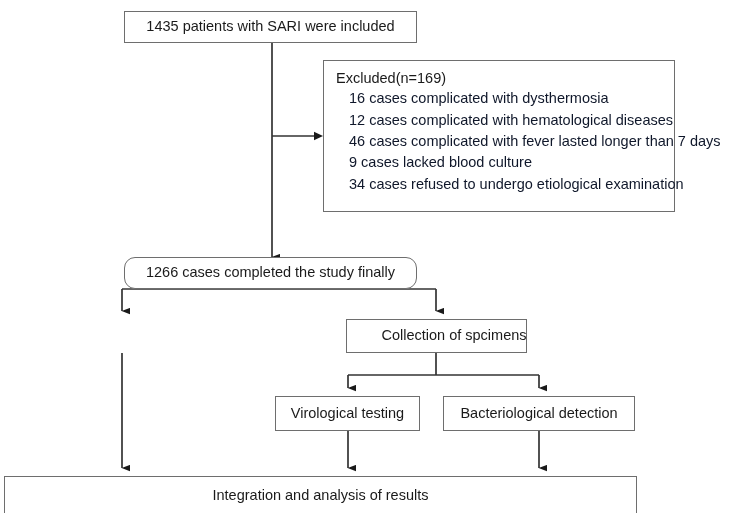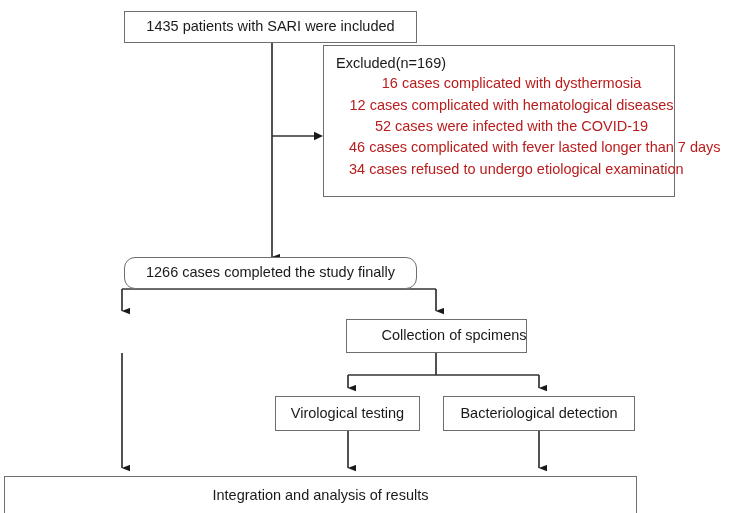--- a/index.html
+++ b/index.html
@@ -50,24 +50,23 @@
     display: block;
     margin-bottom: 1px;
   }
   .excl-list {
     list-style: none;
     margin: 0;
     padding: 0 0 0 13px;
   }
   .excl-list li {
     font-size: 14.5px;
-    color: #b91c1c;
+    color: #0f172a;
     line-height: 1.47;
     white-space: nowrap;
-    text-align: center;
   }
 </style>
 </head>
 <body>
 
 <div id="canvas">
 
   <svg id="flow-svg" viewBox="0 0 744 513" xmlns="http://www.w3.org/2000/svg">
     <defs>
       <marker id="arrowhead" markerWidth="7" markerHeight="9" refX="3.2" refY="8.2" orient="auto" markerUnits="userSpaceOnUse">
@@ -93,27 +92,27 @@
     <path d="M 539,367 L 539,380" stroke="#333333" stroke-width="1.7" fill="none" marker-end="url(#arrowhead)"></path>
 
     <path d="M 348,423 L 348,460" stroke="#333333" stroke-width="1.7" fill="none" marker-end="url(#arrowhead)"></path>
     <path d="M 539,423 L 539,460" stroke="#333333" stroke-width="1.7" fill="none" marker-end="url(#arrowhead)"></path>
   </svg>
 
   <div class="node" style="left:124px; top:3px; width:293px; height:32px;">
     <span>1435 patients with SARI were included</span>
   </div>
 
-  <div class="node excluded-node" style="left:323px; top:37px; width:352px; height:152px;">
+  <div class="node excluded-node" style="left:323px; top:52px; width:352px; height:152px;">
     <span class="excl-title">Excluded(n=169)</span>
     <ul class="excl-list">
       <li>16 cases complicated with dysthermosia</li>
       <li>12 cases complicated with hematological diseases</li>
-      <li>52 cases were infected with the COVID-19</li>
       <li>46 cases complicated with fever lasted longer than 7 days</li>
+      <li>9 cases lacked blood culture</li>
       <li>34 cases refused to undergo etiological examination</li>
     </ul>
   </div>
 
   <div class="node" style="left:124px; top:249px; width:293px; height:32px;border-radius:11px;">
     <span>1266 cases completed the study finally</span>
   </div>
 
 
   <div class="node" style="left:346px; top:311px; width:181px; height:34px;padding-left:35px;">

